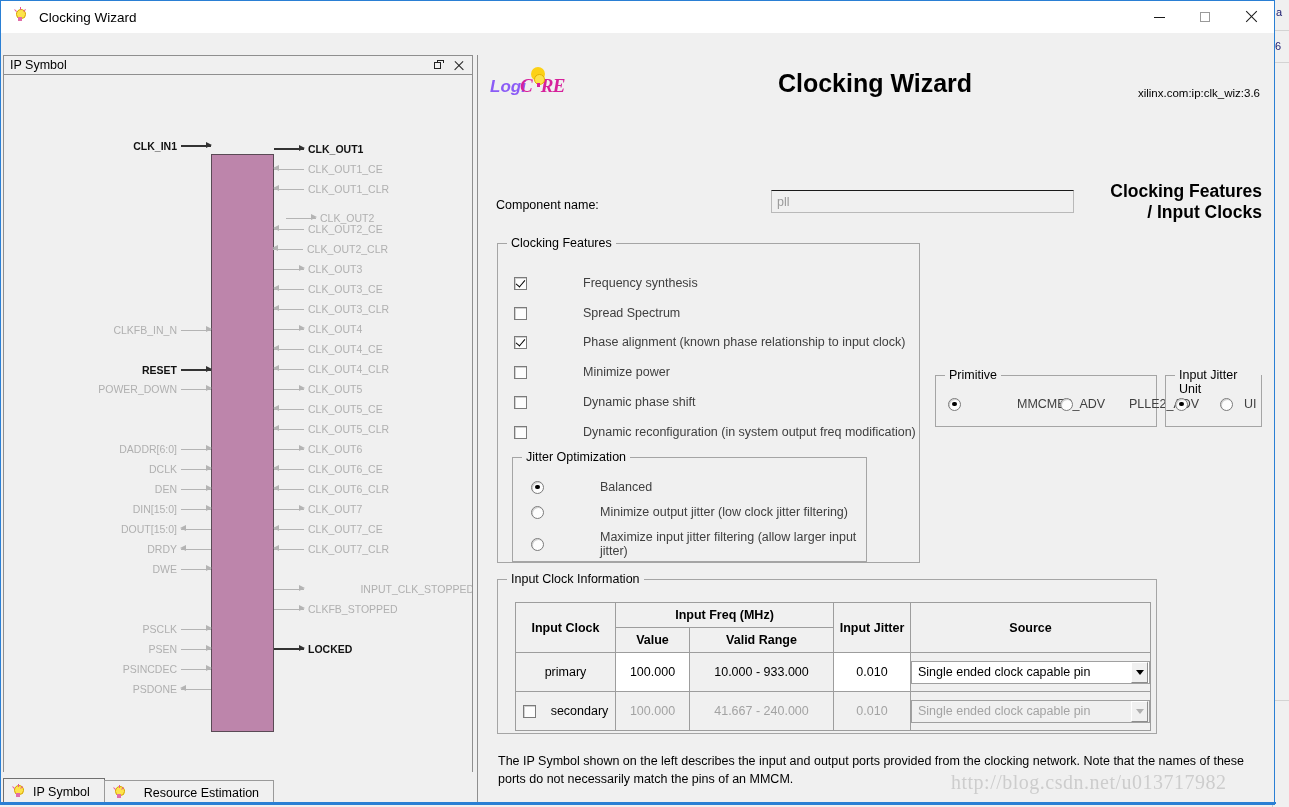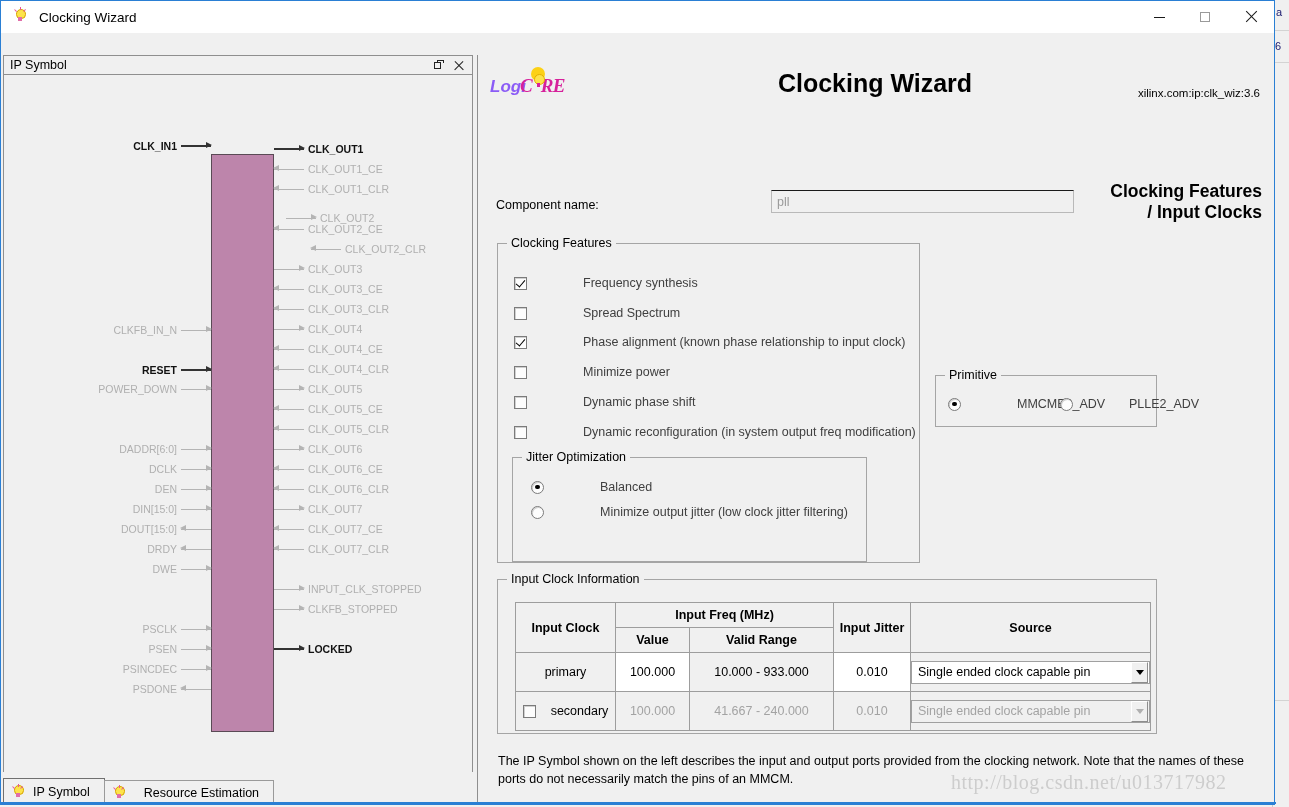--- a/index.html
+++ b/index.html
@@ -555,21 +555,21 @@
               <span class="lbl">CLK_OUT1_CLR</span>
             </div>
             <div class="pin right dim" style="top: 136px; left: 270px; width: 200px; padding-left: 12px;">
               <span class="wire arrow-r" style="width: 30px;"></span>
               <span class="lbl">CLK_OUT2</span>
             </div>
             <div class="pin right dim" style="top: 147px; left: 270px; width: 200px;">
               <span class="wire arrow-l" style="width: 30px;"></span>
               <span class="lbl">CLK_OUT2_CE</span>
             </div>
-            <div class="pin right dim" style="top: 167px; left: 260px; width: 200px; padding-left: 47px;">
+            <div class="pin right dim" style="top: 167px; left: 269px; width: 200px;">
               <span class="wire arrow-l" style="width: 30px;"></span>
               <span class="lbl">CLK_OUT2_CLR</span>
             </div>
             <div class="pin right dim" style="top: 187px; left: 270px; width: 200px;">
               <span class="wire arrow-r" style="width: 30px;"></span>
               <span class="lbl">CLK_OUT3</span>
             </div>
             <div class="pin right dim" style="top: 207px; left: 270px; width: 200px;">
               <span class="wire arrow-l" style="width: 30px;"></span>
               <span class="lbl">CLK_OUT3_CE</span>
@@ -619,21 +619,21 @@
               <span class="lbl">CLK_OUT7</span>
             </div>
             <div class="pin right dim" style="top: 447px; left: 270px; width: 200px;">
               <span class="wire arrow-l" style="width: 30px;"></span>
               <span class="lbl">CLK_OUT7_CE</span>
             </div>
             <div class="pin right dim" style="top: 467px; left: 270px; width: 200px;">
               <span class="wire arrow-l" style="width: 30px;"></span>
               <span class="lbl">CLK_OUT7_CLR</span>
             </div>
-            <div class="pin right dim" style="top: 507px; left: 270px; width: 200px;">
+            <div class="pin right dim" style="top: 507px; left: 270px; width: 200px; justify-content: space-between;">
               <span class="wire arrow-r" style="width: 30px;"></span>
               <span class="lbl">INPUT_CLK_STOPPED</span>
             </div>
             <div class="pin right dim" style="top: 527px; left: 270px; width: 200px;">
               <span class="wire arrow-r" style="width: 30px;"></span>
               <span class="lbl">CLKFB_STOPPED</span>
             </div>
             <div class="pin right active" style="top: 567px; left: 270px; width: 200px;">
               <span class="wire arrow-r" style="width: 30px;"></span>
               <span class="lbl">LOCKED</span>
@@ -722,35 +722,50 @@
           <div class="group gb-jitter">
             <div class="legend">Jitter Optimization</div>
             <div class="rad-row" style="left:18px; top:22px;">
               <span class="radio checked"></span>
               <span>Balanced</span>
             </div>
             <div class="rad-row" style="left:18px; top:47px;">
               <span class="radio"></span>
               <span>Minimize output jitter (low clock jitter filtering)</span>
             </div>
+            <div class="rad-row" style="left:18px; top:72px;">
+              <span class="radio"></span>
+              <span>Maximize input jitter filtering (allow larger input jitter)</span>
+            </div>
           </div>
         </div>
 
         <div class="group gb-primitive">
           <div class="legend">Primitive</div>
           <div class="rad-row" style="left:12px; top:21px;">
             <span class="radio checked"></span>
             <span>MMCME2_ADV</span>
           </div>
           <div class="rad-row" style="left:124px; top:21px;">
             <span class="radio"></span>
             <span>PLLE2_ADV</span>
           </div>
         </div>
 
+        <div class="group gb-jitterunit">
+          <div class="legend">Input Jitter Unit</div>
+          <div class="rad-row" style="left:9px; top:21px;">
+            <span class="radio checked"></span>
+            <span>UI</span>
+          </div>
+          <div class="rad-row" style="left:54px; top:21px;">
+            <span class="radio"></span>
+            <span>PS</span>
+          </div>
+        </div>
 
         <div class="group gb-inputclock">
           <div class="legend">Input Clock Information</div>
 
           <table class="clk-table">
             <thead>
               <tr>
                 <th rowspan="2" style="width:100px;">Input Clock</th>
                 <th colspan="2" style="width:218px;">Input Freq (MHz)</th>
                 <th rowspan="2" style="width:77px;">Input Jitter</th>

